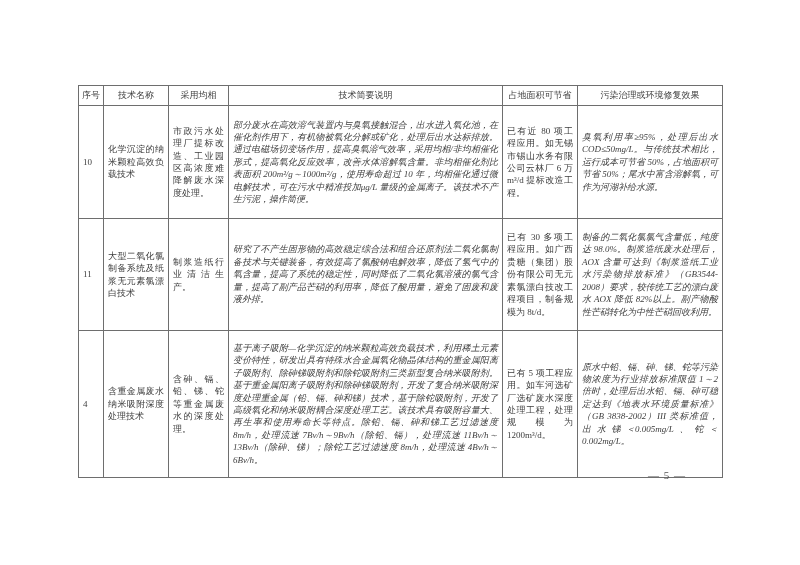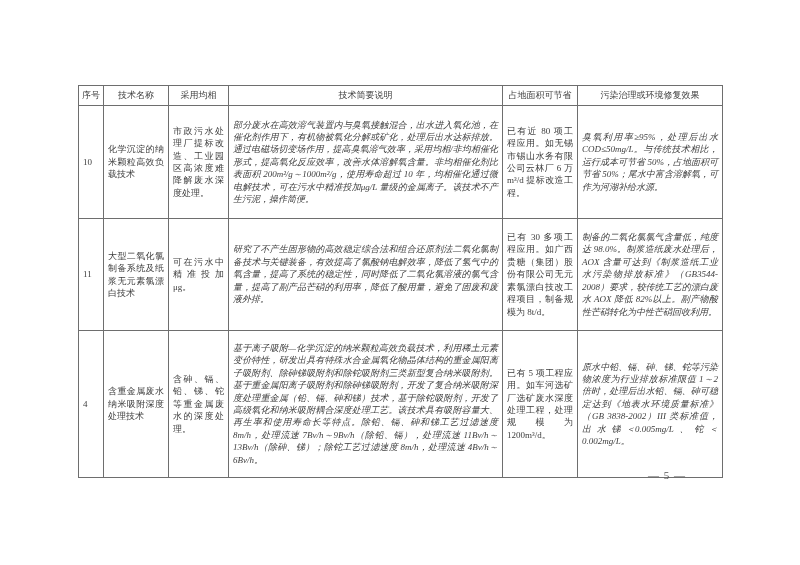--- a/index.html
+++ b/index.html
@@ -83,21 +83,21 @@
         <td class="cell-name">化学沉淀的纳米颗粒高效负载技术</td>
         <td class="cell-scope">市政污水处理厂提标改造、工业园区高浓度难降解废水深度处理。</td>
         <td class="cell-desc">部分废水在高效溶气装置内与臭氧接触混合，出水进入氧化池，在催化剂作用下，有机物被氧化分解或矿化，处理后出水达标排放。通过电磁场切变场作用，提高臭氧溶气效率，采用均相/非均相催化形式，提高氧化反应效率，改善水体溶解氧含量。非均相催化剂比表面积 200m²/g～1000m²/g，使用寿命超过 10 年，均相催化通过微电解技术，可在污水中精准投加μg/L 量级的金属离子。该技术不产生污泥，操作简便。</td>
         <td class="cell-app">已有近 80 项工程应用。如无锡市锡山水务有限公司云林厂 6 万 m³/d 提标改造工程。</td>
         <td class="cell-effect">臭氧利用率≥95%，处理后出水 COD≤50mg/L。与传统技术相比，运行成本可节省 50%，占地面积可节省 50%；尾水中富含溶解氧，可作为河湖补给水源。</td>
       </tr>
 
       <tr class="row-11">
         <td class="cell-no">11</td>
         <td class="cell-name">大型二氧化氯制备系统及纸浆无元素氯漂白技术</td>
-        <td class="cell-scope">可在污水中精准投加μg。</td>
+        <td class="cell-scope">制浆造纸行业清洁生产。</td>
         <td class="cell-desc">研究了不产生固形物的高效稳定综合法和组合还原剂法二氧化氯制备技术与关键装备，有效提高了氯酸钠电解效率，降低了氢气中的氧含量，提高了系统的稳定性，同时降低了二氧化氯溶液的氯气含量，提高了副产品芒硝的利用率，降低了酸用量，避免了固废和废液外排。</td>
         <td class="cell-app">已有 30 多项工程应用。如广西贵糖（集团）股份有限公司无元素氯漂白技改工程项目，制备规模为 8t/d。</td>
         <td class="cell-effect">制备的二氧化氯氯气含量低，纯度达 98.0%。制浆造纸废水处理后，AOX 含量可达到《制浆造纸工业水污染物排放标准》（GB3544-2008）要求，较传统工艺的漂白废水 AOX 降低 82%以上。副产物酸性芒硝转化为中性芒硝回收利用。</td>
       </tr>
 
       <tr class="row-12">
         <td class="cell-no">4</td>
         <td class="cell-name">含重金属废水纳米吸附深度处理技术</td>
         <td class="cell-scope">含砷、镉、铅、锑、铊等重金属废水的深度处理。</td>
         <td class="cell-desc">基于离子吸附—化学沉淀的纳米颗粒高效负载技术，利用稀土元素变价特性，研发出具有特殊水合金属氧化物晶体结构的重金属阳离子吸附剂、除砷锑吸附剂和除铊吸附剂三类新型复合纳米吸附剂。基于重金属阳离子吸附剂和除砷锑吸附剂，开发了复合纳米吸附深度处理重金属（铅、镉、砷和锑）技术，基于除铊吸附剂，开发了高级氧化和纳米吸附耦合深度处理工艺。该技术具有吸附容量大、再生率和使用寿命长等特点。除铅、镉、砷和锑工艺过滤速度 8m/h，处理流速 7Bv/h～9Bv/h（除铅、镉），处理流速 11Bv/h～13Bv/h（除砷、锑）；除铊工艺过滤速度 8m/h，处理流速 4Bv/h～6Bv/h。</td>

